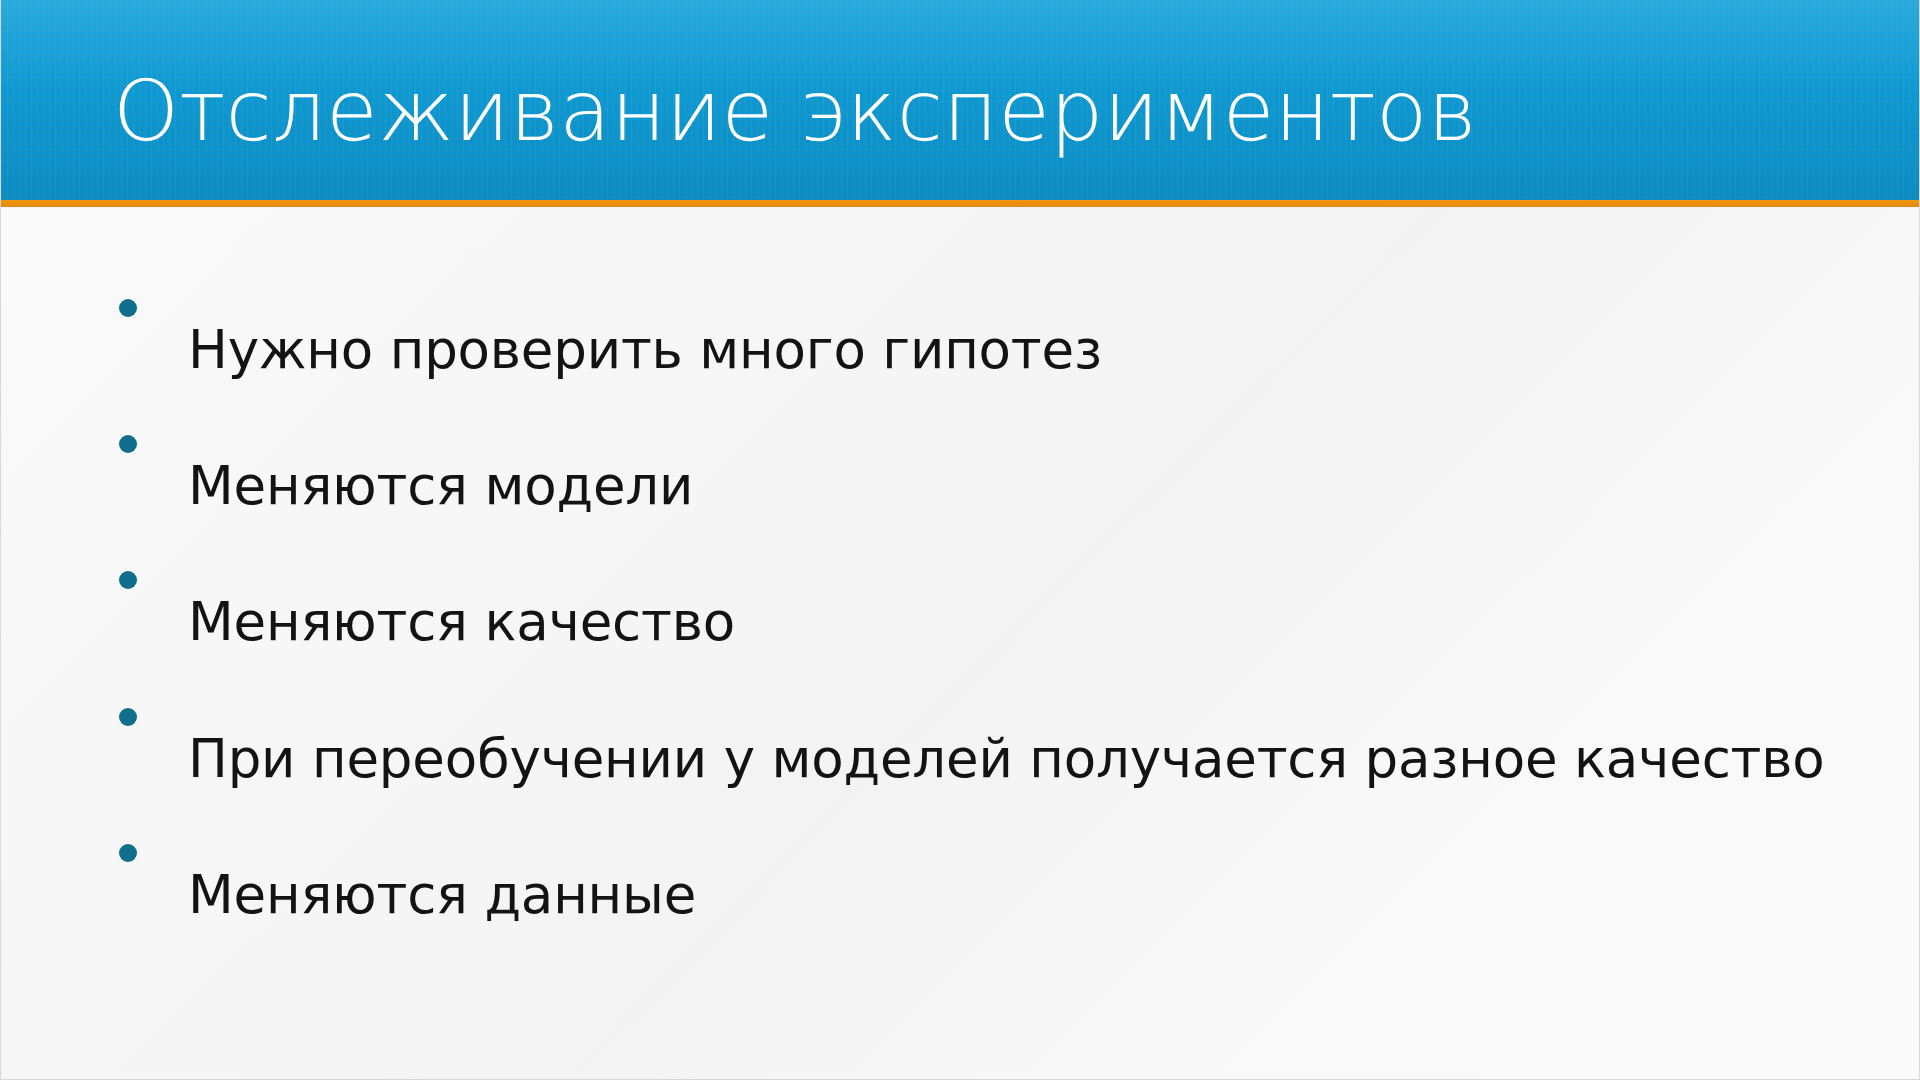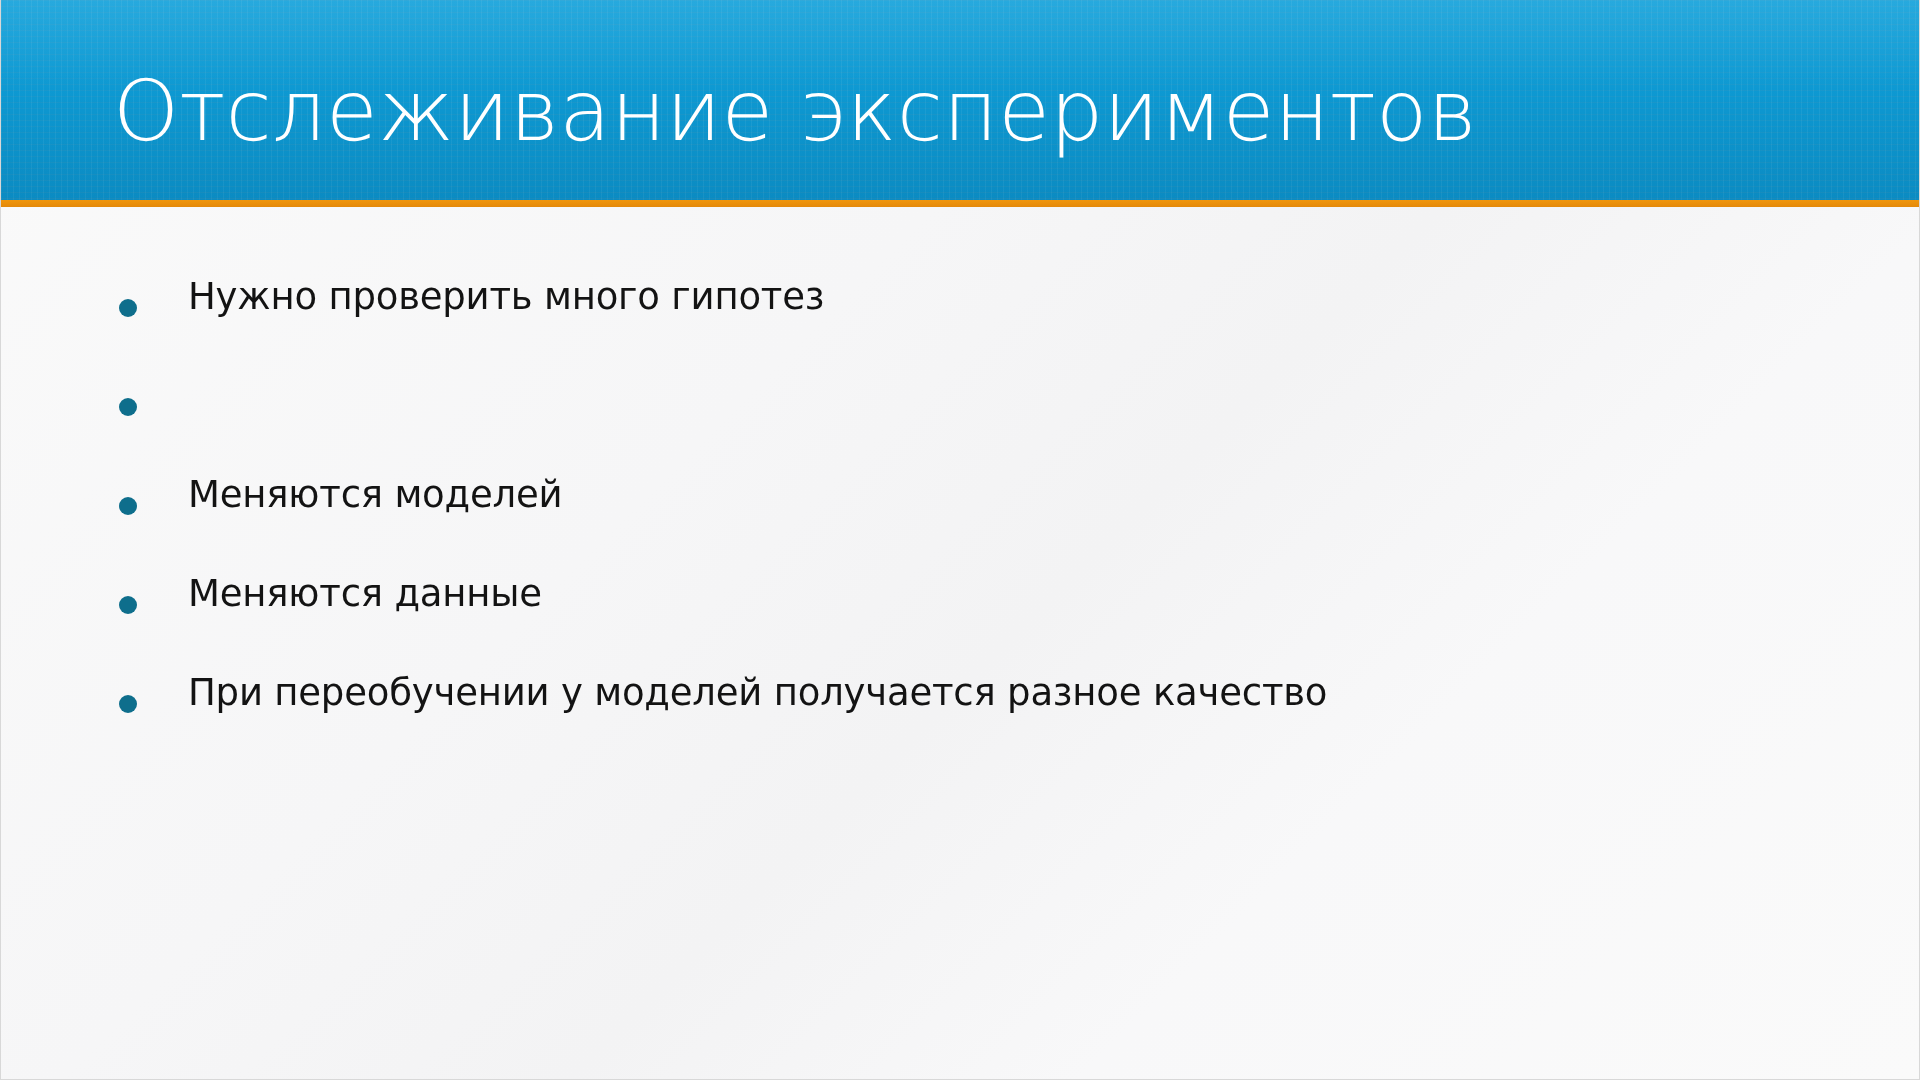--- a/index.html
+++ b/index.html
@@ -116,24 +116,25 @@
     background: #0e6e8c;
     margin-top: 22px;
     margin-right: 51px;
   }
 
   .bullet-text {
     flex: 1 1 auto;
     color: #131313;
     font-family: "DejaVu Sans", "Liberation Sans", sans-serif;
     font-weight: 400;
-    font-size: 37px;
+    font-size: 53px;
     line-height: 1.08;
     letter-spacing: -0.2px;
     white-space: nowrap;
+    margin-top: 44px;
   }
 </style>
 </head>
 <body>
 
 <div class="slide">
 
   <div class="header">
     <div class="header-sheen"></div>
     <h1 class="slide-title">Отслеживание экспериментов</h1>
@@ -144,33 +145,34 @@
   <div class="content">
     <ul class="bullet-list">
 
       <li class="bullet-item">
         <span class="bullet-marker"></span>
         <span class="bullet-text">Нужно проверить много гипотез</span>
       </li>
 
       <li class="bullet-item">
         <span class="bullet-marker"></span>
+        <span class="bullet-text">Меняются модели</span>
       </li>
 
       <li class="bullet-item">
         <span class="bullet-marker"></span>
-        <span class="bullet-text">Меняются моделей</span>
+        <span class="bullet-text">Меняются качество</span>
+      </li>
+
+      <li class="bullet-item">
+        <span class="bullet-marker"></span>
+        <span class="bullet-text">При переобучении у моделей получается разное качество</span>
       </li>
 
       <li class="bullet-item">
         <span class="bullet-marker"></span>
         <span class="bullet-text">Меняются данные</span>
-      </li>
-
-      <li class="bullet-item">
-        <span class="bullet-marker"></span>
-        <span class="bullet-text">При переобучении у моделей получается разное качество</span>
       </li>
 
     </ul>
   </div>
 
 </div>
 
 </body></html>

